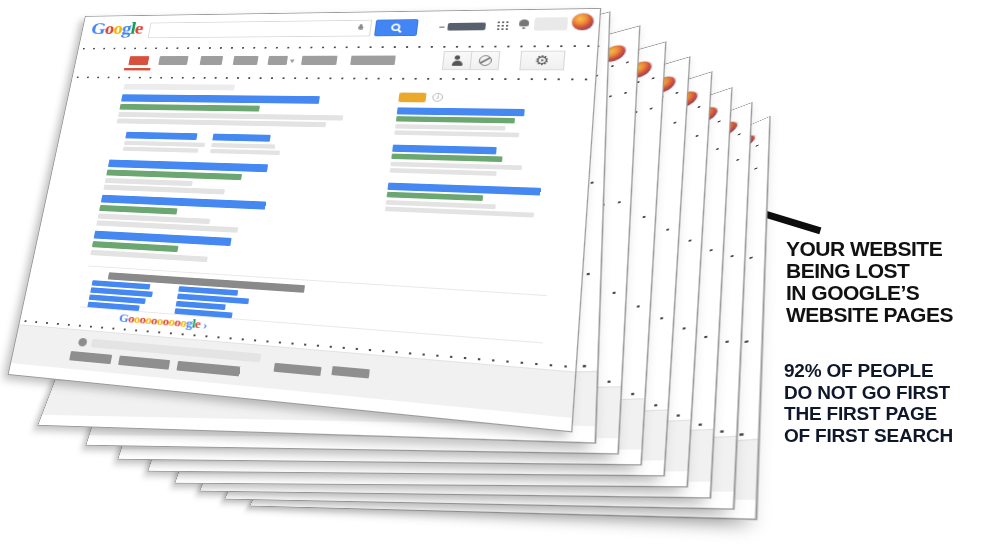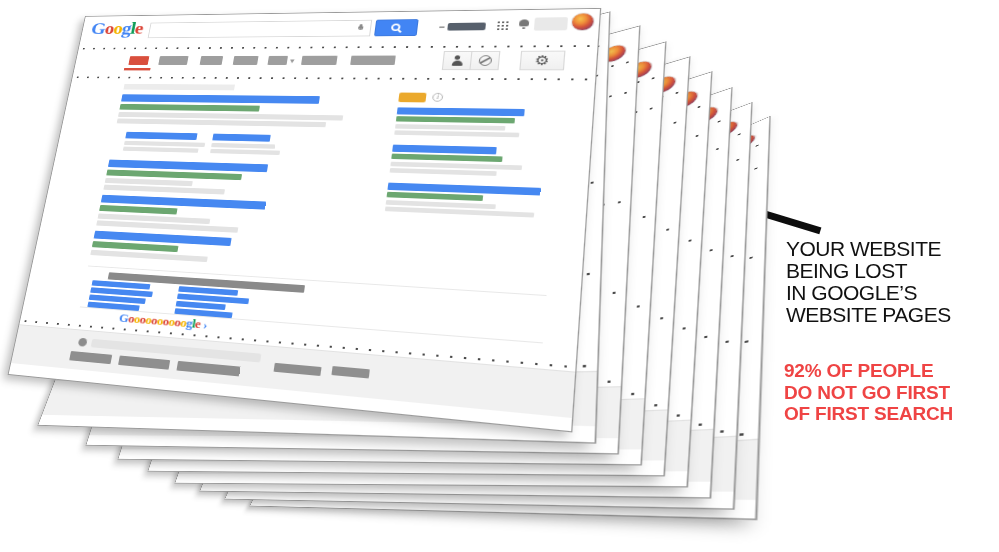--- a/index.html
+++ b/index.html
@@ -58,21 +58,21 @@
   .f-search{position:absolute;left:82px;top:8px;width:172px;height:9px;background:#e4e4e4;border-radius:2px;}
   .pagelogo{left:106px;top:352px;font-family:"Liberation Serif",serif;font-weight:bold;font-size:13px;
             letter-spacing:-0.5px;line-height:13px;white-space:nowrap;}
   .pagelogo span{position:static;}
   .logo span{position:static;}
   .divider{position:absolute;height:1px;background:#e8e8e8;}
   .arrow-wrap{position:absolute;left:744px;top:192px;width:92px;height:30px;display:flex;align-items:center;
               transform:rotate(17deg);transform-origin:0 50%;}
   .arrow-head{width:0;height:0;border-right:18px solid #0d0d0d;border-top:11px solid transparent;border-bottom:11px solid transparent;}
   .arrow-shaft{width:62px;height:7px;background:#0d0d0d;}
-  .headline{position:absolute;left:786px;top:238px;font-size:21px;line-height:22px;font-weight:normal;
+  .headline{position:absolute;left:786px;top:238px;font-size:21px;line-height:22px;font-weight:bold;
             letter-spacing:-0.5px;color:#111;}
   .stat{position:absolute;left:784px;top:360px;font-size:19px;line-height:21.5px;font-weight:bold;
         letter-spacing:-0.2px;}
 </style>
 </head>
 <body>
 
 <div class="canvas">
 
   <div class="page" id="front-page" style="width: 530px; height: 430px; transform: matrix3d(0.809883, -0.0172302, 0, -0.0002669, -0.180795, 0.749811, 0, -0.0002156, 0, 0, 1, 0, 85, 16, 0, 1); z-index: 30;">
@@ -174,23 +174,24 @@
     <span class="arrow-shaft"></span>
   </div>
 
   <div class="headline" style="color: rgb(17, 17, 17);">
     <div>YOUR WEBSITE</div>
     <div>BEING LOST</div>
     <div>IN GOOGLE’S</div>
     <div>WEBSITE PAGES</div>
   </div>
 
-  <div class="stat" id="stat-text" style="color: #ef4444;">
+  <div class="stat" id="stat-text" style="color: #0f172a;">
     <div>92% OF PEOPLE</div>
     <div>DO NOT GO FIRST</div>
+    <div>THE FIRST PAGE</div>
     <div>OF FIRST SEARCH</div>
   </div>
 
 <div class="page" style="width: 530px; height: 430px; z-index: 29; transform: matrix3d(0.511476, -0.229602, 0, -0.00058, -0.276645, 0.503192, 0, -0.0004257, 0, 0, 1, 0, 150, 130, 0, 1);">
       <div class="avatar" style="left: 500px; top: 16px; width: 21px; height: 21px;"></div>
       <div style="left: 458px; top: 46px; width: 44px; height: 18px; background: rgb(237, 237, 237); border: 1px solid rgb(221, 221, 221);"></div>
       <div class="dotted" style="top: 41px;"></div>
       <div class="dotted" style="top: 78px;"></div>
       <div class="dotted" style="top: 200px;"></div>
       <div class="dotted" style="top: 290px;"></div>

